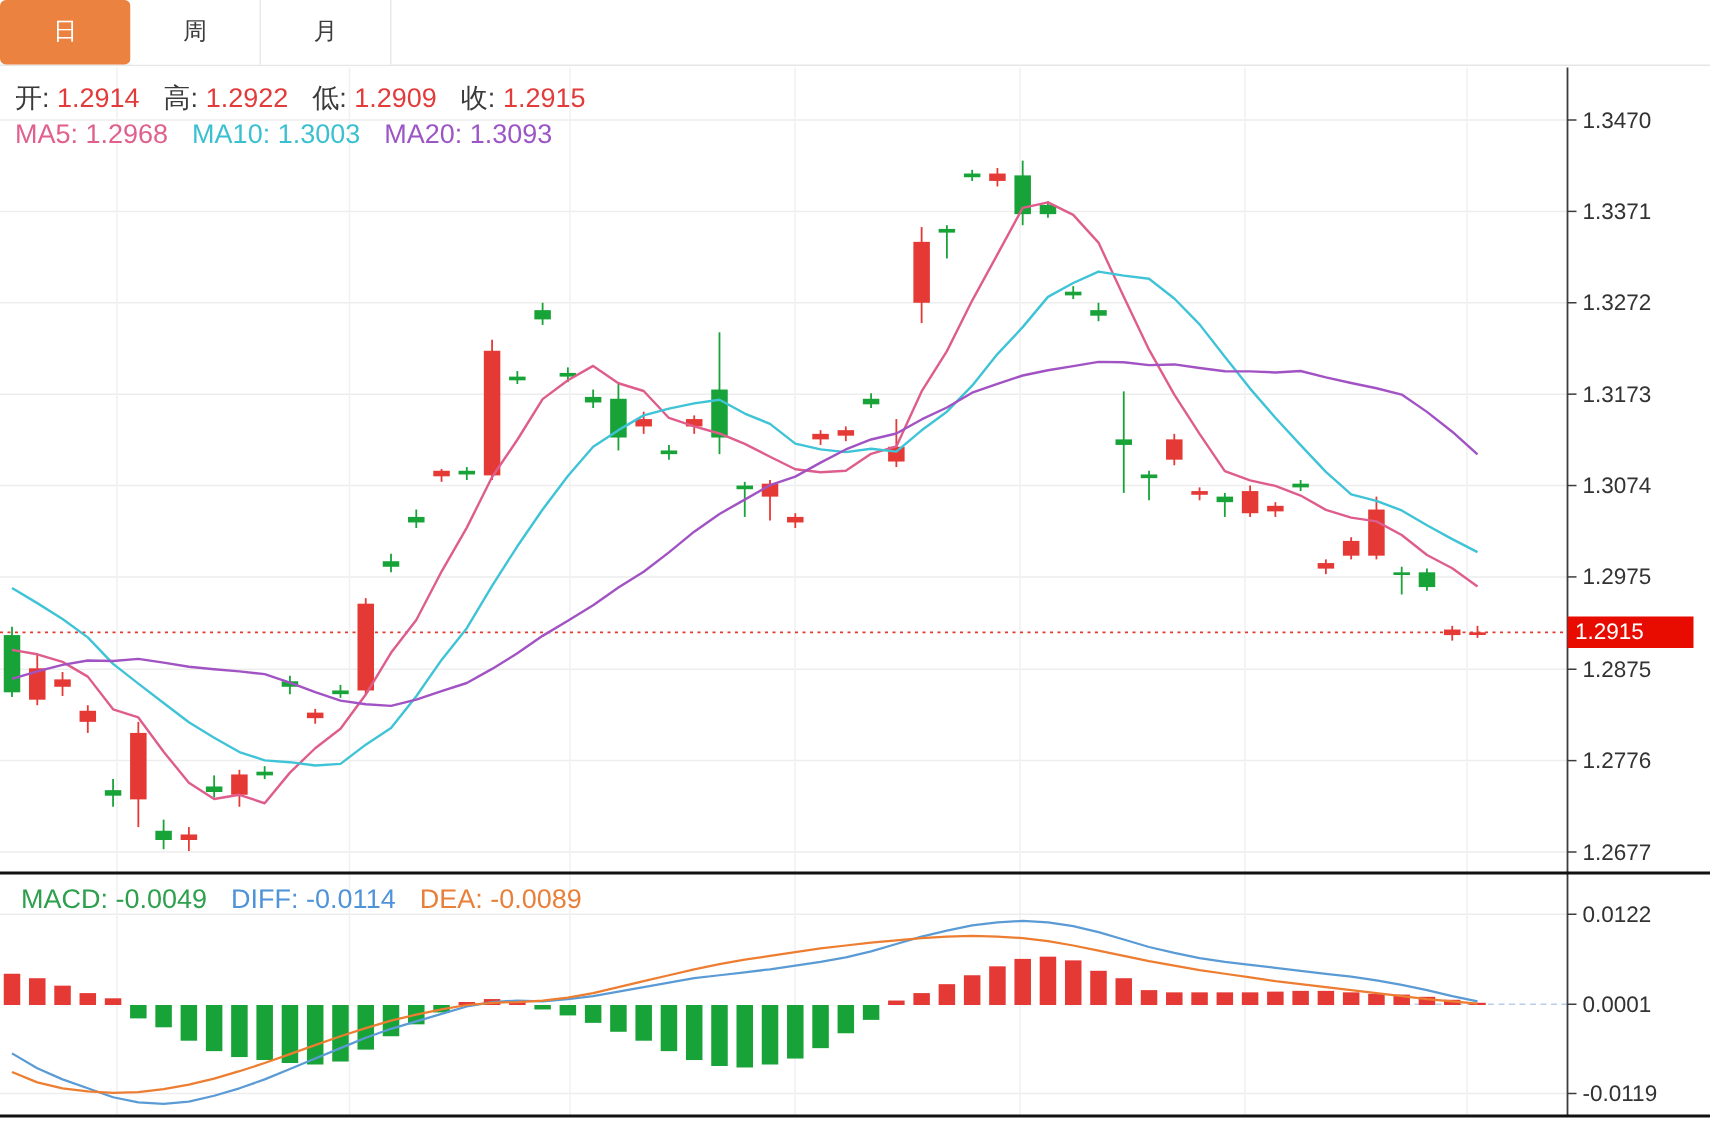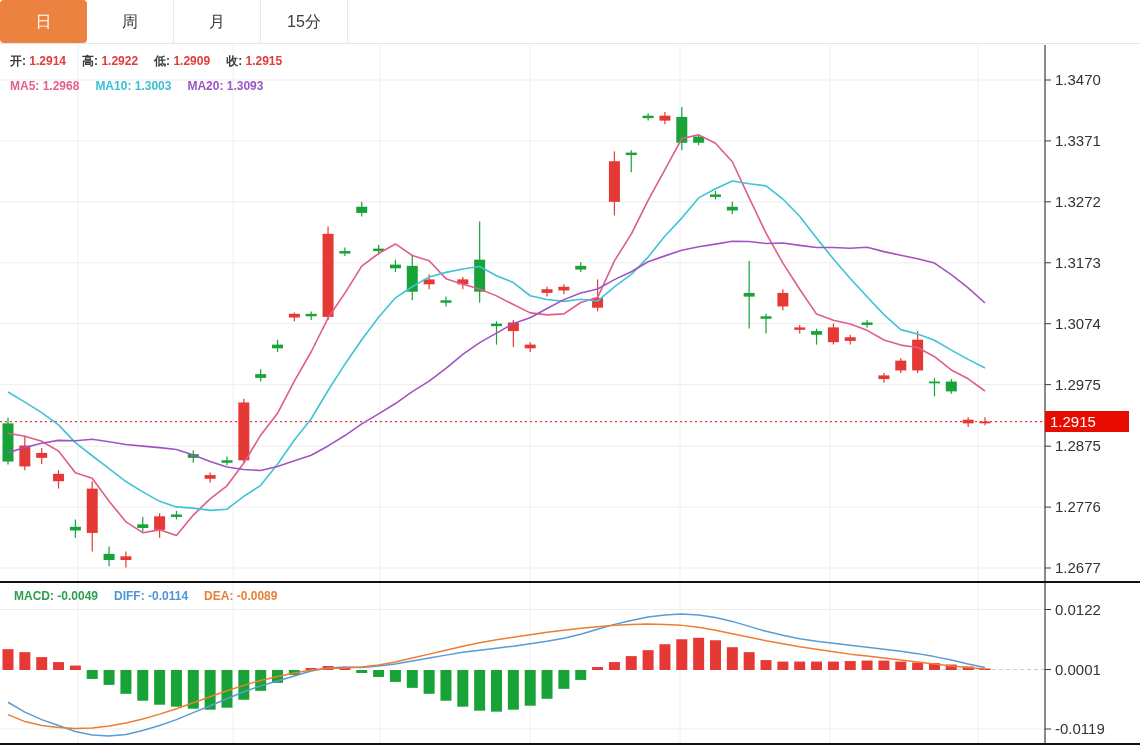--- a/index.html
+++ b/index.html
@@ -2,21 +2,21 @@
 <html><head>
 <meta charset="utf-8">
 <style>
   html,body{margin:0;padding:0;background:#ffffff;}
   body{font-family:"Liberation Sans", sans-serif;}
   .app{position:relative;width:1140px;height:749px;background:#fff;overflow:hidden;}
   .chart-svg{position:absolute;left:0;top:0;}
   .tabbar{position:absolute;left:0;top:0;width:1140px;height:43px;display:flex;background:#fff;border-bottom:1px solid #e6e6e6;z-index:5;}
   .tab{width:87px;height:43px;line-height:43px;text-align:center;font-size:16px;color:#3c3c3c;background:#fff;border-right:1px solid #e8e8e8;cursor:pointer;box-sizing:border-box;}
   .tab.active{background:#ec8240;color:#fff;border-radius:4px;border-right:none;}
-  .legend{position:absolute;font-size:12px;white-space:nowrap;z-index:4;font-weight:bold;}
+  .legend{position:absolute;font-size:18px;white-space:nowrap;z-index:4;}
   .legend .lg-item{margin-right:16px;}
   .price-tag{position:absolute;left:1045px;top:411px;width:84px;height:21px;background:#e80b00;color:#fff;font-size:15px;line-height:21px;padding-left:5px;box-sizing:border-box;z-index:4;}
 </style>
 </head>
 <body>
 
 <div class="app">
   <svg id="chart-svg" class="chart-svg" width="1140" height="749">
       <line x1="0" y1="80" x2="1045" y2="80" stroke="#ededed" stroke-width="1"></line>
       <line x1="0" y1="140.92307692307705" x2="1045" y2="140.92307692307705" stroke="#ededed" stroke-width="1"></line>
@@ -245,21 +245,20 @@
       <text x="1055" y="614.5041322314049" fill="#333" font-size="15" font-family="Liberation Sans, sans-serif">0.0122</text>
       <line x1="1045" y1="669.5041322314049" x2="1051" y2="669.5041322314049" stroke="#3c3c3c"></line>
       <text x="1055" y="674.5041322314049" fill="#333" font-size="15" font-family="Liberation Sans, sans-serif">0.0001</text>
       <line x1="1045" y1="729.00826446281" x2="1051" y2="729.00826446281" stroke="#3c3c3c"></line>
       <text x="1055" y="734.00826446281" fill="#333" font-size="15" font-family="Liberation Sans, sans-serif">-0.0119</text>
     </svg>
   <div class="tabbar" id="tabbar">
       <div class="tab active">日</div>
       <div class="tab">周</div>
       <div class="tab">月</div>
-      <div class="tab">15分</div>
     </div>
   <div class="legend" id="ohlc-legend" style="left:10px;top:53px;"><span class="lg-item"><span style="color: rgb(58, 58, 58);">开: </span><span style="color: rgb(226, 59, 59);">1.2914</span></span><span class="lg-item"><span style="color: rgb(58, 58, 58);">高: </span><span style="color: rgb(226, 59, 59);">1.2922</span></span><span class="lg-item"><span style="color: rgb(58, 58, 58);">低: </span><span style="color: rgb(226, 59, 59);">1.2909</span></span><span class="lg-item"><span style="color: rgb(58, 58, 58);">收: </span><span style="color: rgb(226, 59, 59);">1.2915</span></span></div>
   <div class="legend" id="ma-legend" style="left:10px;top:79px;"><span class="lg-item"><span style="color: rgb(224, 96, 142);">MA5: </span><span style="color: rgb(224, 96, 142);">1.2968</span></span><span class="lg-item"><span style="color: rgb(59, 192, 210);">MA10: </span><span style="color: rgb(59, 192, 210);">1.3003</span></span><span class="lg-item"><span style="color: rgb(156, 85, 198);">MA20: </span><span style="color: rgb(156, 85, 198);">1.3093</span></span></div>
   <div class="legend" id="macd-legend" style="left:14px;top:589px;"><span class="lg-item"><span style="color: rgb(44, 160, 76);">MACD: </span><span style="color: rgb(44, 160, 76);">-0.0049</span></span><span class="lg-item"><span style="color: rgb(79, 147, 216);">DIFF: </span><span style="color: rgb(79, 147, 216);">-0.0114</span></span><span class="lg-item"><span style="color: rgb(232, 128, 58);">DEA: </span><span style="color: rgb(232, 128, 58);">-0.0089</span></span></div>
   <div class="price-tag">
     <span>1.2915</span>
   </div>
 </div>
 
 </body></html>

